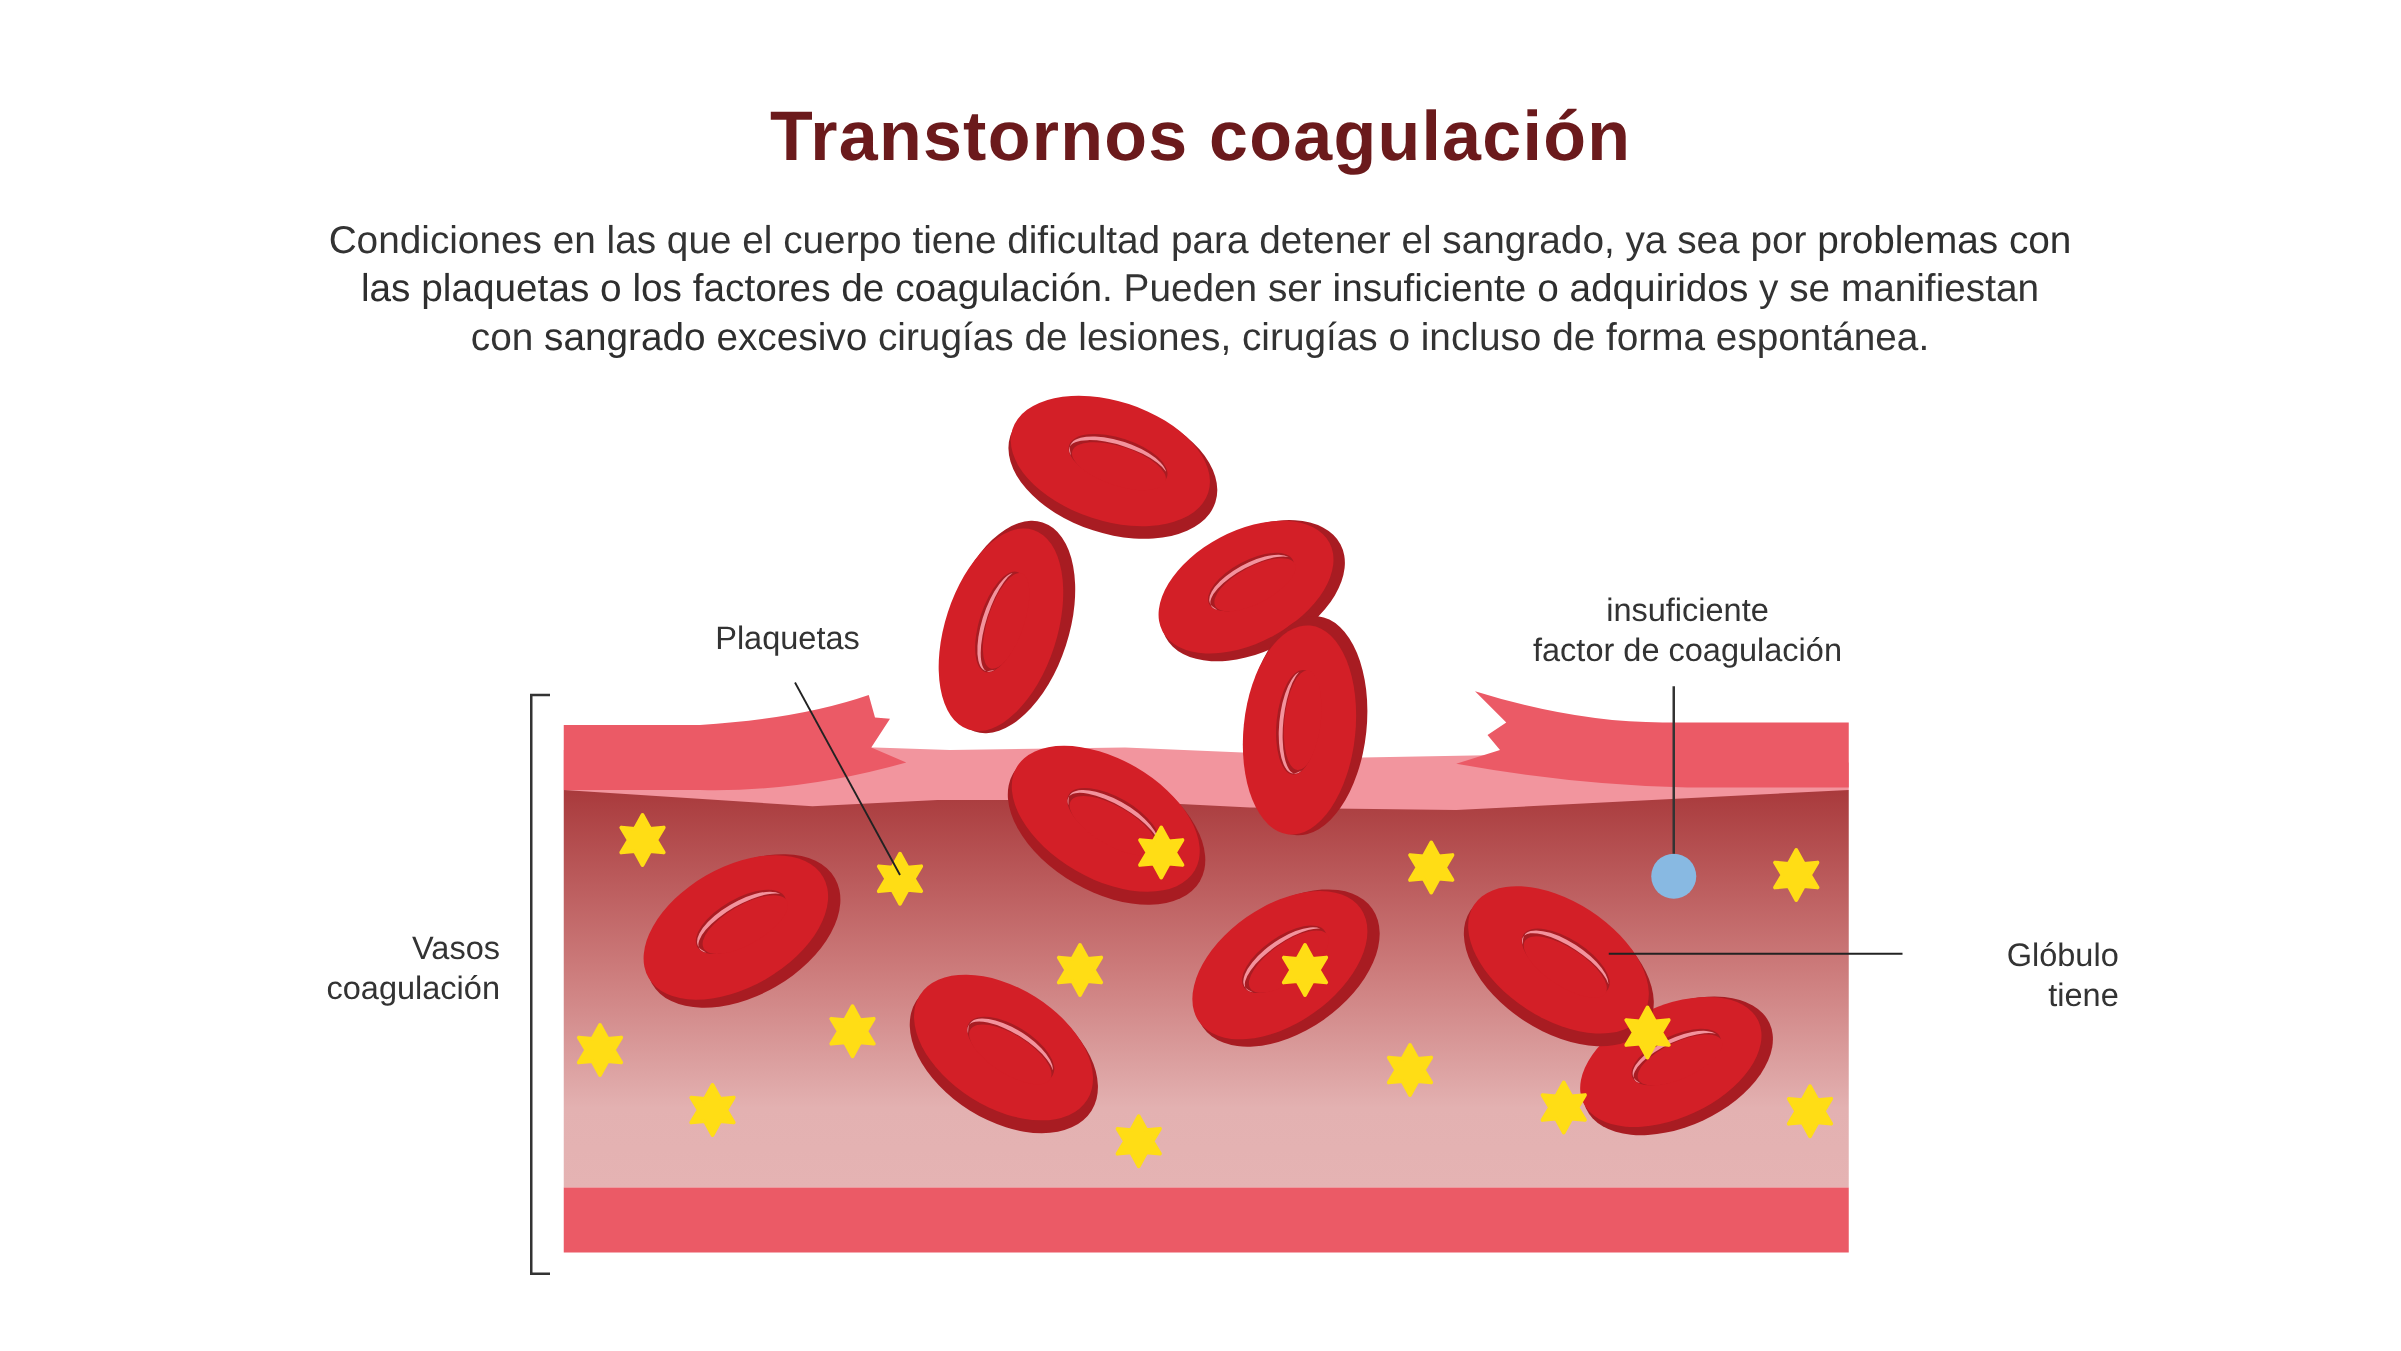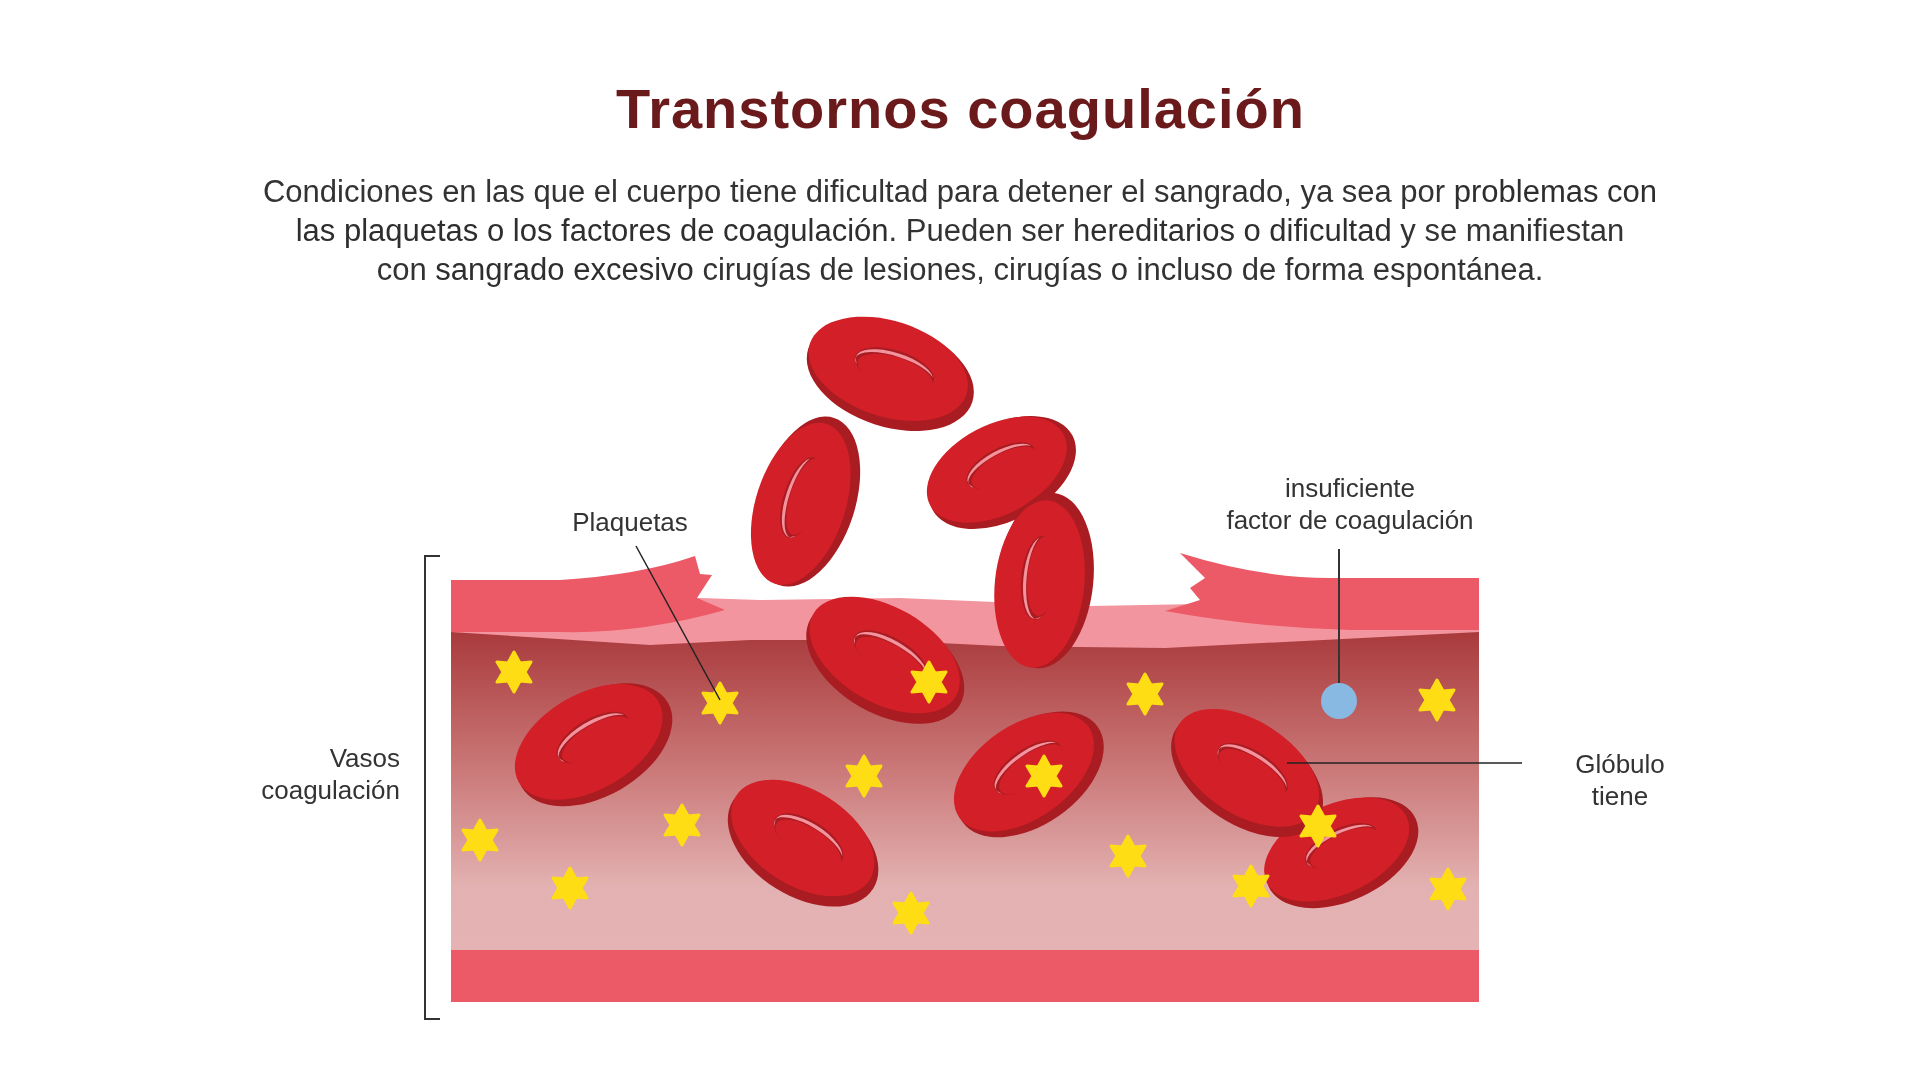--- a/index.html
+++ b/index.html
@@ -3,32 +3,32 @@
 <meta charset="utf-8">
 <style>
   html, body { margin:0; padding:0; background:#ffffff; }
   body { width:1921px; height:1081px; position:relative; overflow:hidden; font-family:"Liberation Sans", sans-serif; color:#333333; }
   .title { position:absolute; left:0; width:1921px; top:76px; text-align:center; font-size:56px; font-weight:bold; color:#6b1a1c; letter-spacing:1px; }
   .desc { position:absolute; left:140px; width:1640px; top:172px; text-align:center; font-size:31px; line-height:39px; color:#333333; }
   .desc b { font-weight:normal; color:#2e2e2e; }
   svg.illus { position:absolute; left:0; top:0; }
   .lbl { position:absolute; font-size:26px; color:#333333; line-height:32px; }
   .lbl-vasos { left:200px; top:742px; width:200px; text-align:right; }
-  .lbl-plaq { left:540px; top:506px; width:180px; text-align:center; }
+  .lbl-plaq { left:540px; top:494px; width:180px; text-align:center; }
   .lbl-factor { left:1180px; top:472px; width:340px; text-align:center; }
-  .lbl-globulo { left:1545px; top:748px; width:150px; text-align:center; }
+  .lbl-globulo { left:1545px; top:748px; width:150px; text-align:right; }
 </style>
 </head>
 <body>
 
 <div class="title">Transtornos coagulación</div>
 
 <div class="desc">
   <span>Condiciones en las que el cuerpo tiene dificultad para detener el sangrado, ya sea por </span><b>problemas con</b><br>
-  <b>las plaquetas o los factores de coagulación</b><span>. Pueden ser </span><b>hereditarios o dificultad</b><span> y se manifiestan</span><br>
+  <b>las plaquetas o los factores de coagulación</b><span>. Pueden ser </span><b>insuficiente o adquiridos</b><span> y se manifiestan</span><br>
   <span>con </span><b>sangrado excesivo</b><span> cirugías de lesiones, cirugías o incluso de forma espontánea.</span>
 </div>
 
 <svg class="illus" width="1921" height="1081" viewBox="0 0 1921 1081">
   <defs>
     <linearGradient id="bloodGrad" x1="0" y1="0" x2="0" y2="1">
       <stop offset="0" stop-color="#a93a3c"></stop>
       <stop offset="0.45" stop-color="#cc7b7b"></stop>
       <stop offset="0.8" stop-color="#e3b1b1"></stop>
       <stop offset="1" stop-color="#e5b3b3"></stop>

